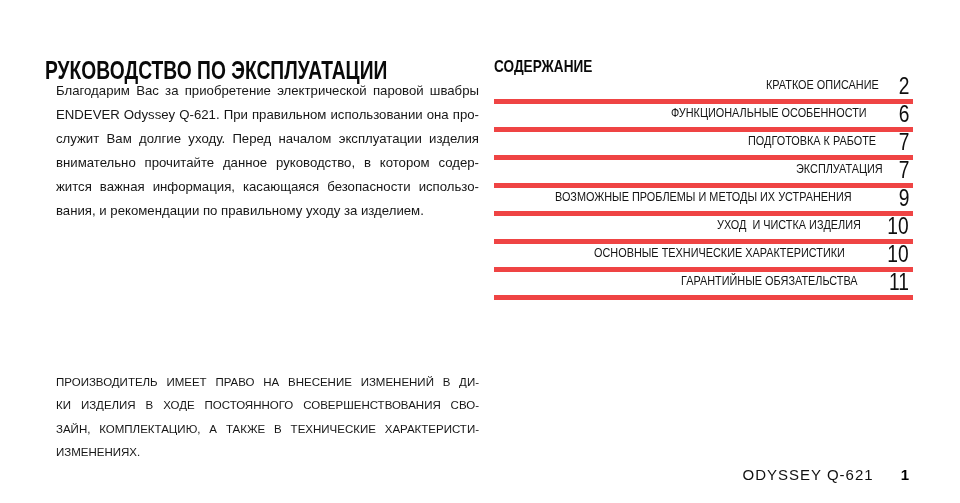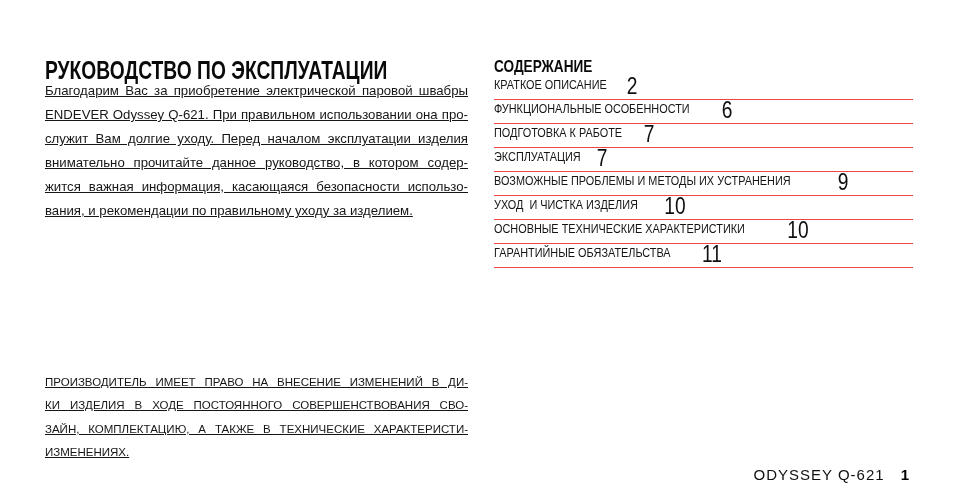--- a/index.html
+++ b/index.html
@@ -16,21 +16,21 @@
   .page-title {
     position: absolute;
     left: 45px; top: 41px;
     font-size: 25px; font-weight: 700;
     line-height: 24px;
     white-space: nowrap;
     color: #0a0a0a;
     transform: scaleX(0.77);
     transform-origin: 0 50%;
   }
-  .para { position: absolute; left: 45px; width: 423px; text-decoration: underline; }
+  .para { position: absolute; left: 56px; width: 423px; }
   .para .line {
     text-align: justify;
     text-align-last: justify;
     white-space: nowrap;
   }
   .para .line:last-child { text-align-last: left; }
 
   .intro   { top: 79px;  font-size: 13.2px; line-height: 24px;   color: #161616; }
   .disclaimer { top: 350px; font-size: 11.5px; line-height: 23.4px; color: #161616; margin-top: 21px; }
 
@@ -45,23 +45,23 @@
     transform: scaleX(0.8);
     transform-origin: 0 50%;
   }
   .toc-list {
     position: absolute;
     left: 494px; top: 76px;
     width: 419px;
   }
   .toc-row {
     display: flex;
-    justify-content: flex-start;
+    justify-content: flex-end;
     height: 23px;
-    border-bottom: 1px solid #ef4444;
+    border-bottom: 5px solid #ef4444;
   }
   .toc-label {
     align-self: flex-start;
     font-size: 12.5px;
     line-height: 19px;
     white-space: pre;
     transform: scaleX(0.87);
     transform-origin: 0 100%;
     color: #141414;
   }
@@ -75,21 +75,21 @@
     transform-origin: 100% 100%;
     color: #0f0f0f;
   }
 
   
   .footer {
     position: absolute;
     top: 466px; right: 51px;
     display: flex;
     align-items: baseline;
-    gap: 16px;
+    gap: 27px;
   }
   .footer-model {
     font-size: 15px;
     letter-spacing: 1px;
     white-space: nowrap;
     color: #111111;
   }
   .footer-page {
     font-size: 15px;
     font-weight: 700;

